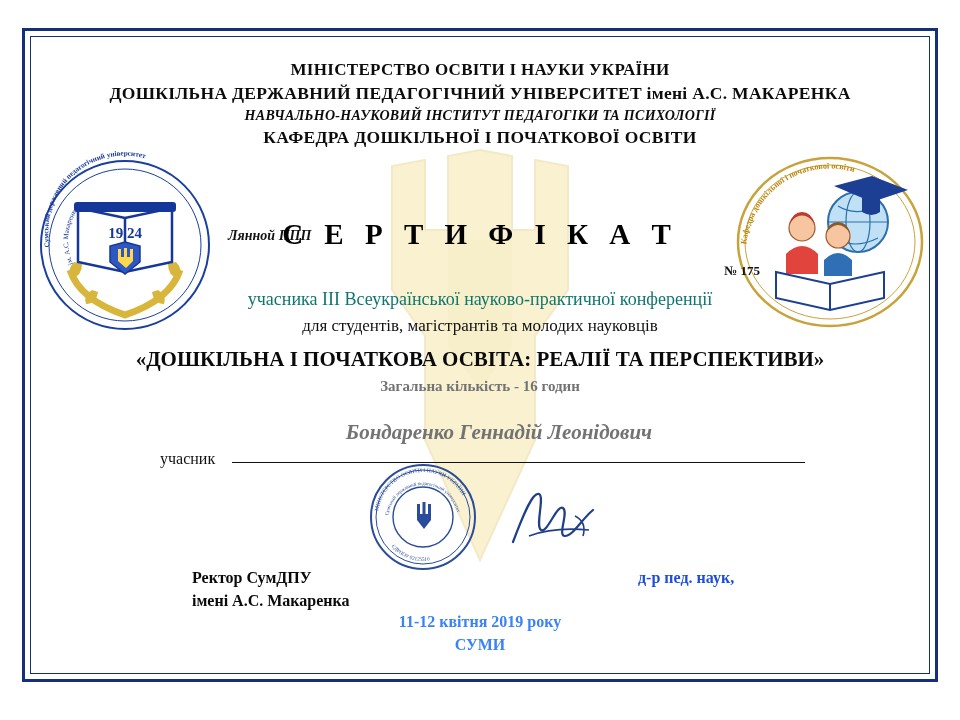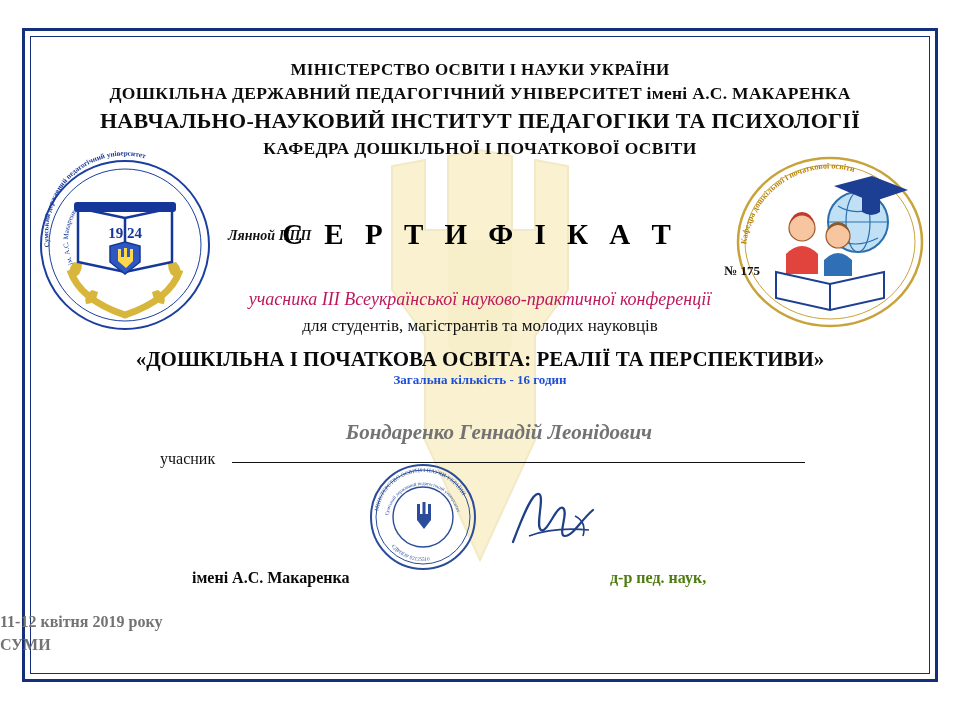--- a/index.html
+++ b/index.html
@@ -59,21 +59,21 @@
     text-align: center;
   }
   .header div {
     font-weight: bold;
     color: #0c0c0c;
     letter-spacing: 0.3px;
     line-height: 1.38;
   }
   .h-line1 { font-size: 17px; letter-spacing: 1px; }
   .h-line2 { font-size: 17.5px; }
-  .h-line3 { font-size: 22px; }
+  .h-line3 { font-size: 14px; font-style: italic; }
   .h-line4 { font-size: 17.5px; }
 
   
   .title-row {
     position: absolute;
     left: 0;
     right: 0;
     top: 218px;
     height: 40px;
   }
@@ -107,32 +107,33 @@
   }
 
   
   .body-text {
     position: absolute;
     left: 0;
     right: 0;
     top: 286px;
     text-align: center;
   }
-  .sub1 { font-size: 18px; color: #be185d; line-height: 1.5; font-style: italic; }
+  .sub1 { font-size: 18px; color: #0f766e; line-height: 1.5; }
   .sub2 { font-size: 17px; color: #111; line-height: 1.5; }
   .conf-name {
     font-size: 21px;
     font-weight: bold;
     margin-top: 8px;
     color: #0a0a0a;
   }
   .hours {
-    font-size: 13px;
-    font-weight: bold;
-    color: #1d4ed8;
+    font-size: 15px;
+    font-weight: bold;
+    margin-top: 6px;
+    color: #737373;
   }
 
   
   .participant-block {
     position: absolute;
     left: 0;
     right: 0;
     top: 420px;
   }
   .participant-name {
@@ -163,38 +164,38 @@
     position: absolute;
     left: 192px;
     top: 566px;
     font-size: 16px;
     font-weight: bold;
     line-height: 1.45;
     color: #0a0a0a;
   }
   .sig-right {
     position: absolute;
-    left: 610px;
+    left: 638px;
     top: 566px;
     font-size: 16px;
     font-weight: bold;
     line-height: 1.45;
-    color: #4d7c0f;
+    color: #1d4ed8;
     text-align: center;
   }
   .date-block {
     position: absolute;
     left: 0;
     right: 0;
     top: 610px;
-    text-align: left;
+    text-align: center;
     font-size: 16px;
     font-weight: bold;
     line-height: 1.45;
-    color: #737373;
+    color: #3b82f6;
   }
 
   
   .emblem-left {
     position: absolute;
     left: 30px;
     top: 150px;
     width: 190px;
     height: 190px;
   }
@@ -343,20 +344,21 @@
   </svg>
 
   <svg class="signature-scribble" viewBox="0 0 100 80">
     <path d="M8 62 C20 30 28 12 34 14 C40 16 30 46 36 50 C42 54 52 24 58 28
              C64 32 52 56 60 56 C68 56 76 40 88 30" fill="none" stroke="#1f3f86" stroke-width="2.2" stroke-linecap="round"></path>
     <path d="M24 56 C40 50 62 48 84 50" fill="none" stroke="#1f3f86" stroke-width="1.6"></path>
     <path d="M70 36 q12 6 8 20" fill="none" stroke="#1f3f86" stroke-width="1.6"></path>
   </svg>
 
   <div class="sig-left">
+    <div>Ректор СумДПУ</div>
     <div>імені А.С. Макаренка</div>
   </div>
 
   <div class="sig-right">
     <div>д-р пед. наук,</div>
   </div>
 
   <div class="date-block">
     <div>11-12 квітня 2019 року</div>
     <div>СУМИ</div>

